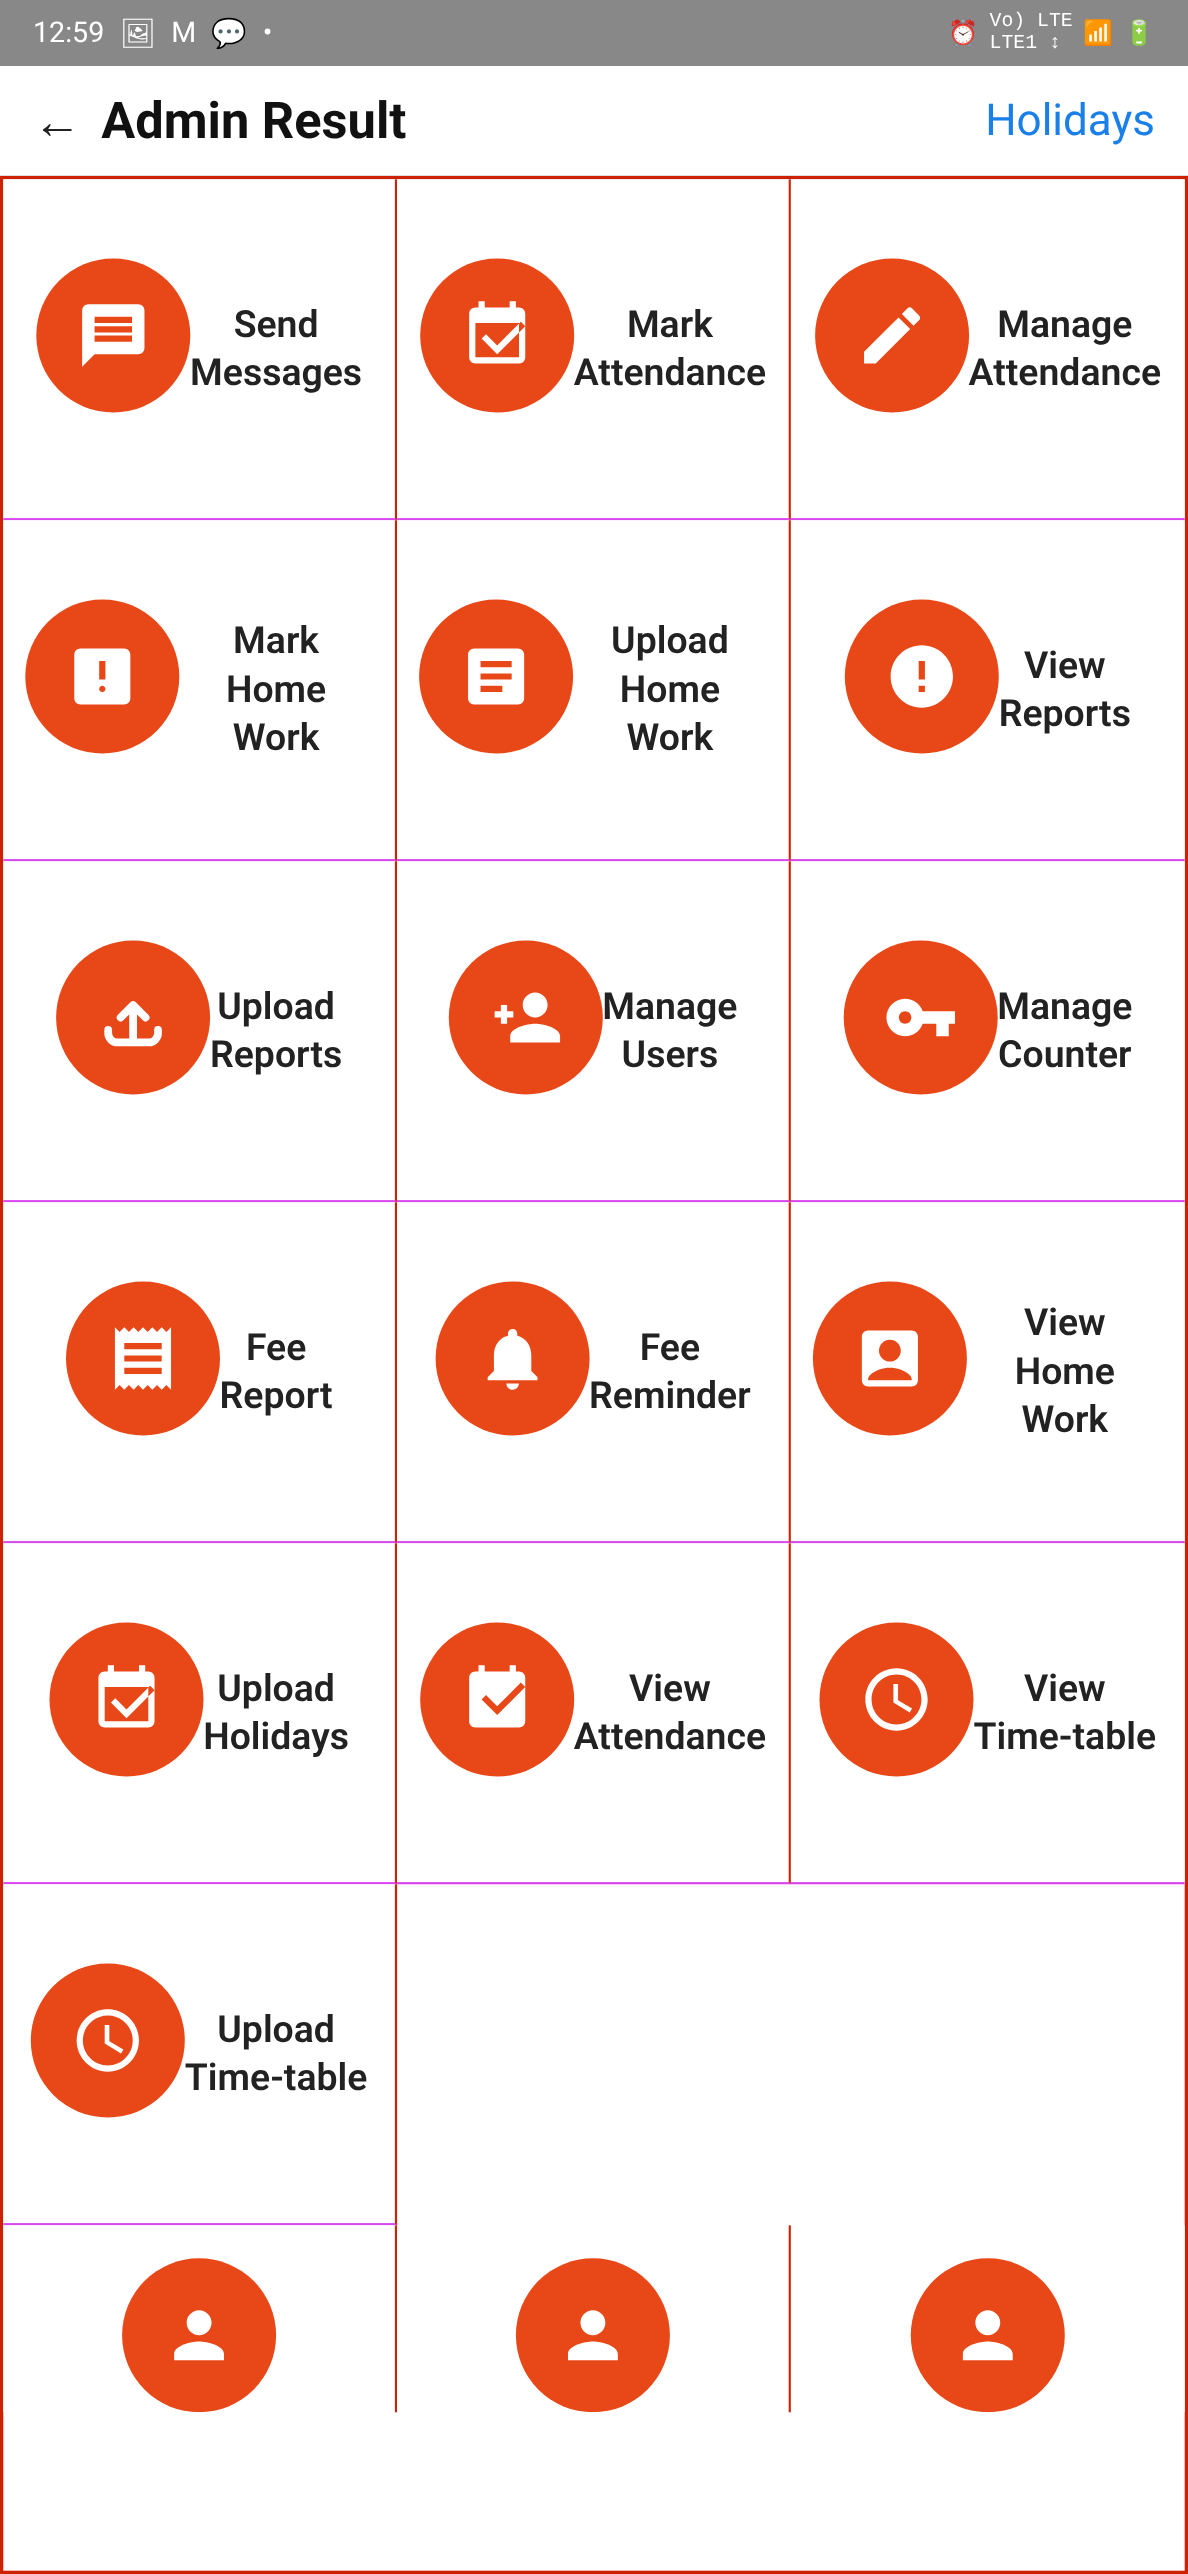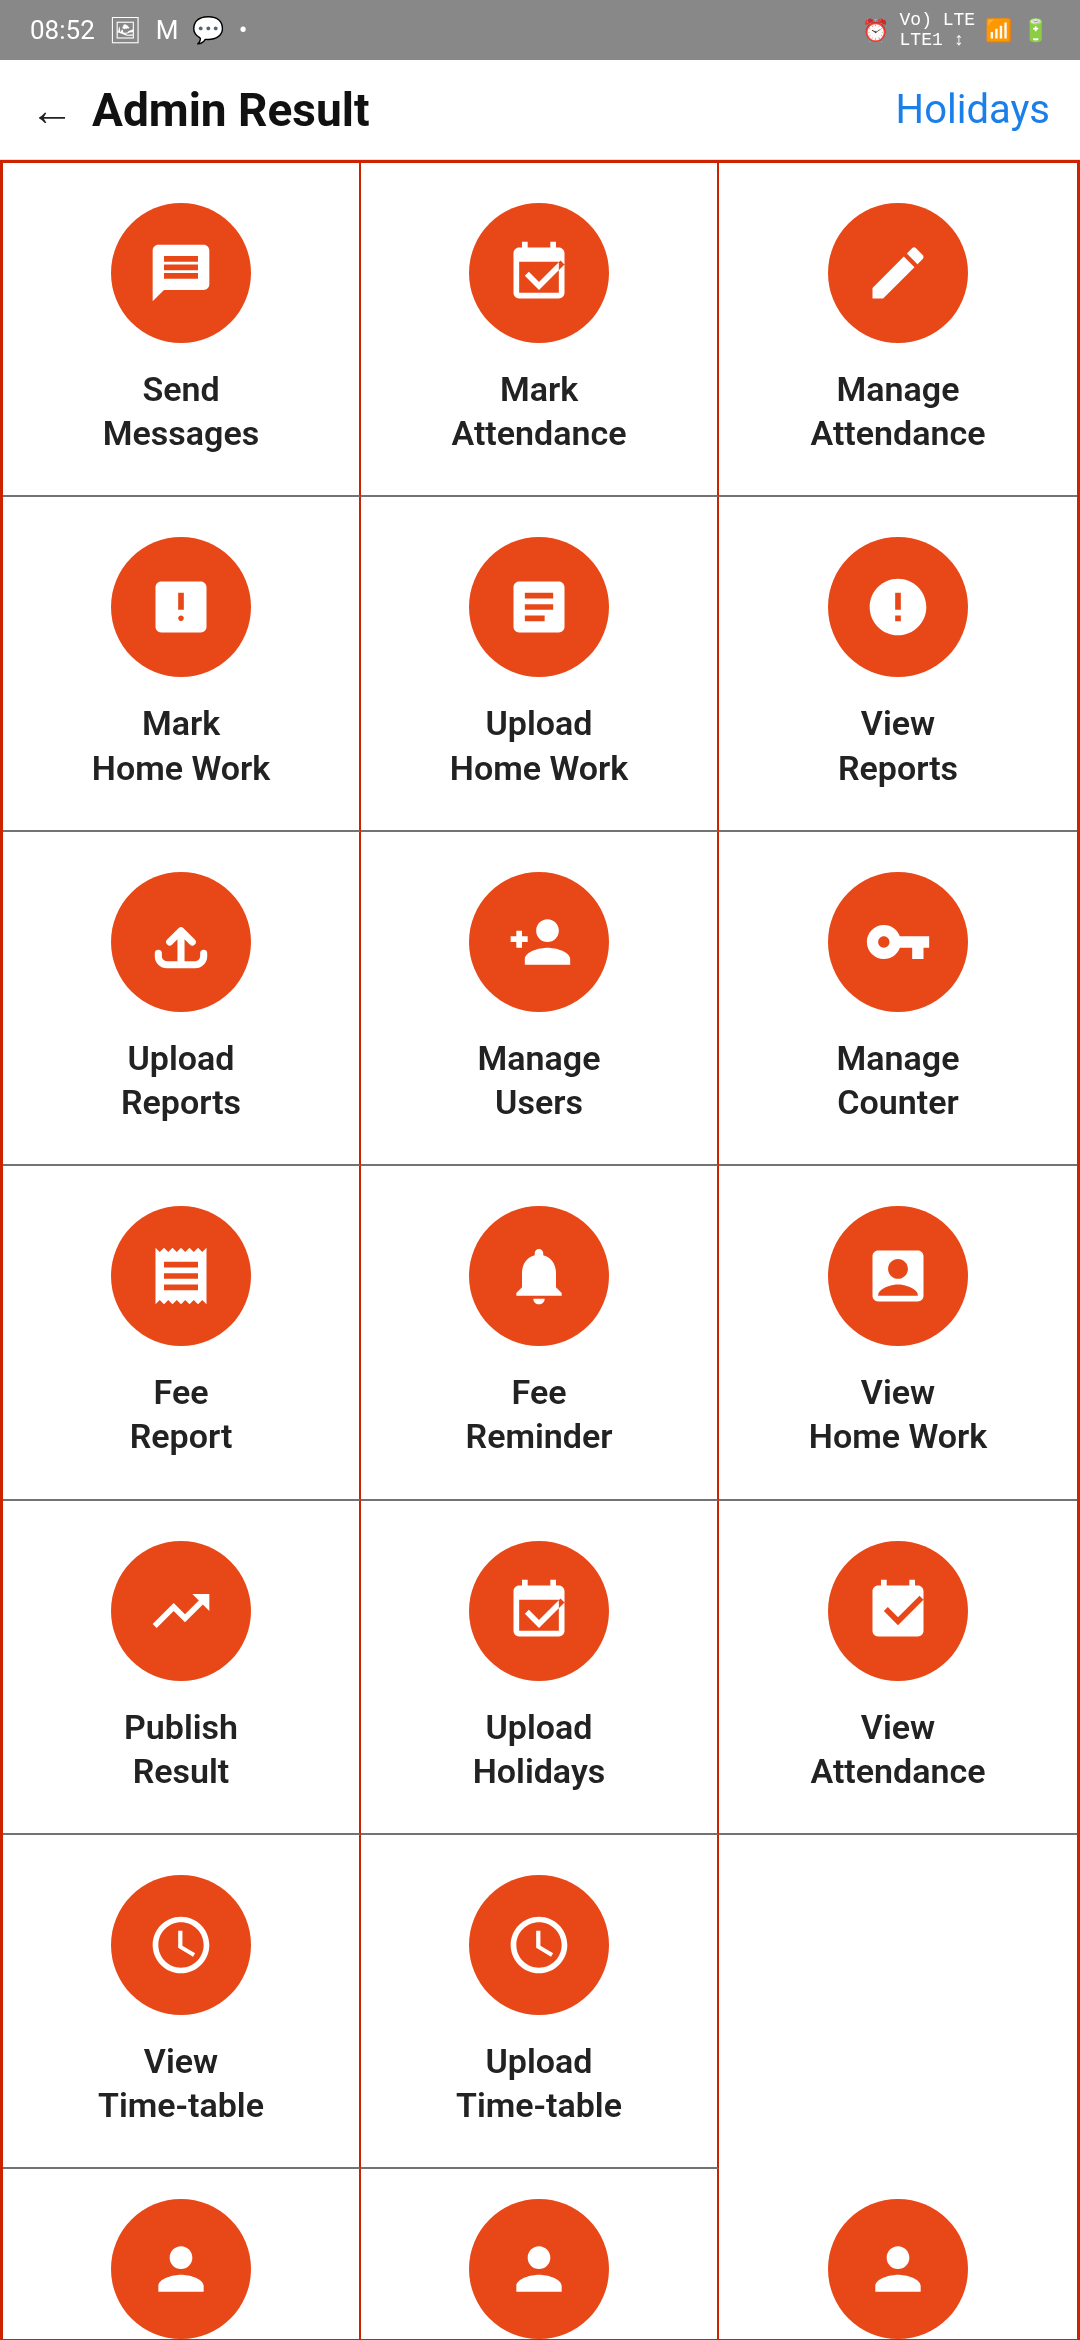--- a/index.html
+++ b/index.html
@@ -78,26 +78,26 @@
     }
 
     .grid {
       display: grid;
       grid-template-columns: repeat(3, 1fr);
       width: 100%;
     }
 
     .grid-item {
       display: flex;
-      flex-direction: column;
+      flex-direction: row;
       align-items: center;
       justify-content: center;
       padding: 40px 20px;
       border-right: 2px solid #cc2200;
-      border-bottom: 2px solid #737373;
+      border-bottom: 2px solid #d946ef;
       background: white;
       cursor: pointer;
       min-height: 310px;
     }
     .grid-item:nth-child(3n) {
       border-right: none;
     }
 
     .icon-circle {
       width: 140px;
@@ -153,21 +153,21 @@
       display: flex;
       align-items: center;
       justify-content: center;
     }
   </style>
 </head>
 <body>
 
 <div class="status-bar">
   <div class="status-left">
-    <span>08:52</span>
+    <span>12:59</span>
     <span>🖼</span>
     <span>M</span>
     <span>💬</span>
     <span>•</span>
   </div>
   <div class="status-right">
     <span>⏰</span>
     <span style="font-size:18px;font-family:Liberation Mono, monospace;">Vo) LTE<br>LTE1 ↕</span>
     <span>📶</span>
     <span>🔋</span>
@@ -287,28 +287,20 @@
 
     <div class="grid-item">
       <div class="icon-circle">
         <svg viewBox="0 0 24 24">
             <path d="M19 3H5c-1.1 0-2 .9-2 2v14c0 1.1.9 2 2 2h14c1.1 0 2-.9 2-2V5c0-1.1-.9-2-2-2zm-7 3c1.93 0 3.5 1.57 3.5 3.5S13.93 13 12 13s-3.5-1.57-3.5-3.5S10.07 6 12 6zm7 13H5v-.23c0-.62.28-1.2.76-1.58C7.47 15.82 9.64 15 12 15s4.53.82 6.24 2.19c.48.38.76.97.76 1.58V19z"></path>
           </svg>
       </div>
       <span class="item-label">View<br>Home Work</span>
     </div>
 
-    <div class="grid-item">
-      <div class="icon-circle">
-        <svg viewBox="0 0 24 24">
-            <path d="M16 6l2.29 2.29-4.88 4.88-4-4L2 16.59 3.41 18l6-6 4 4 6.3-6.29L22 12V6h-6z"></path>
-          </svg>
-      </div>
-      <span class="item-label">Publish<br>Result</span>
-    </div>
 
     <div class="grid-item">
       <div class="icon-circle">
         <svg viewBox="0 0 24 24">
             <path d="M19 3h-1V1h-2v2H8V1H6v2H5c-1.1 0-2 .9-2 2v14c0 1.1.9 2 2 2h14c1.1 0 2-.9 2-2V5c0-1.1-.9-2-2-2zm0 16H5V8h14v11zm-7-1l-5-5 1.41-1.41L12 15.17l7.59-7.59L21 9l-9 9z"></path>
           </svg>
       </div>
       <span class="item-label">Upload<br>Holidays</span>
     </div>
 

